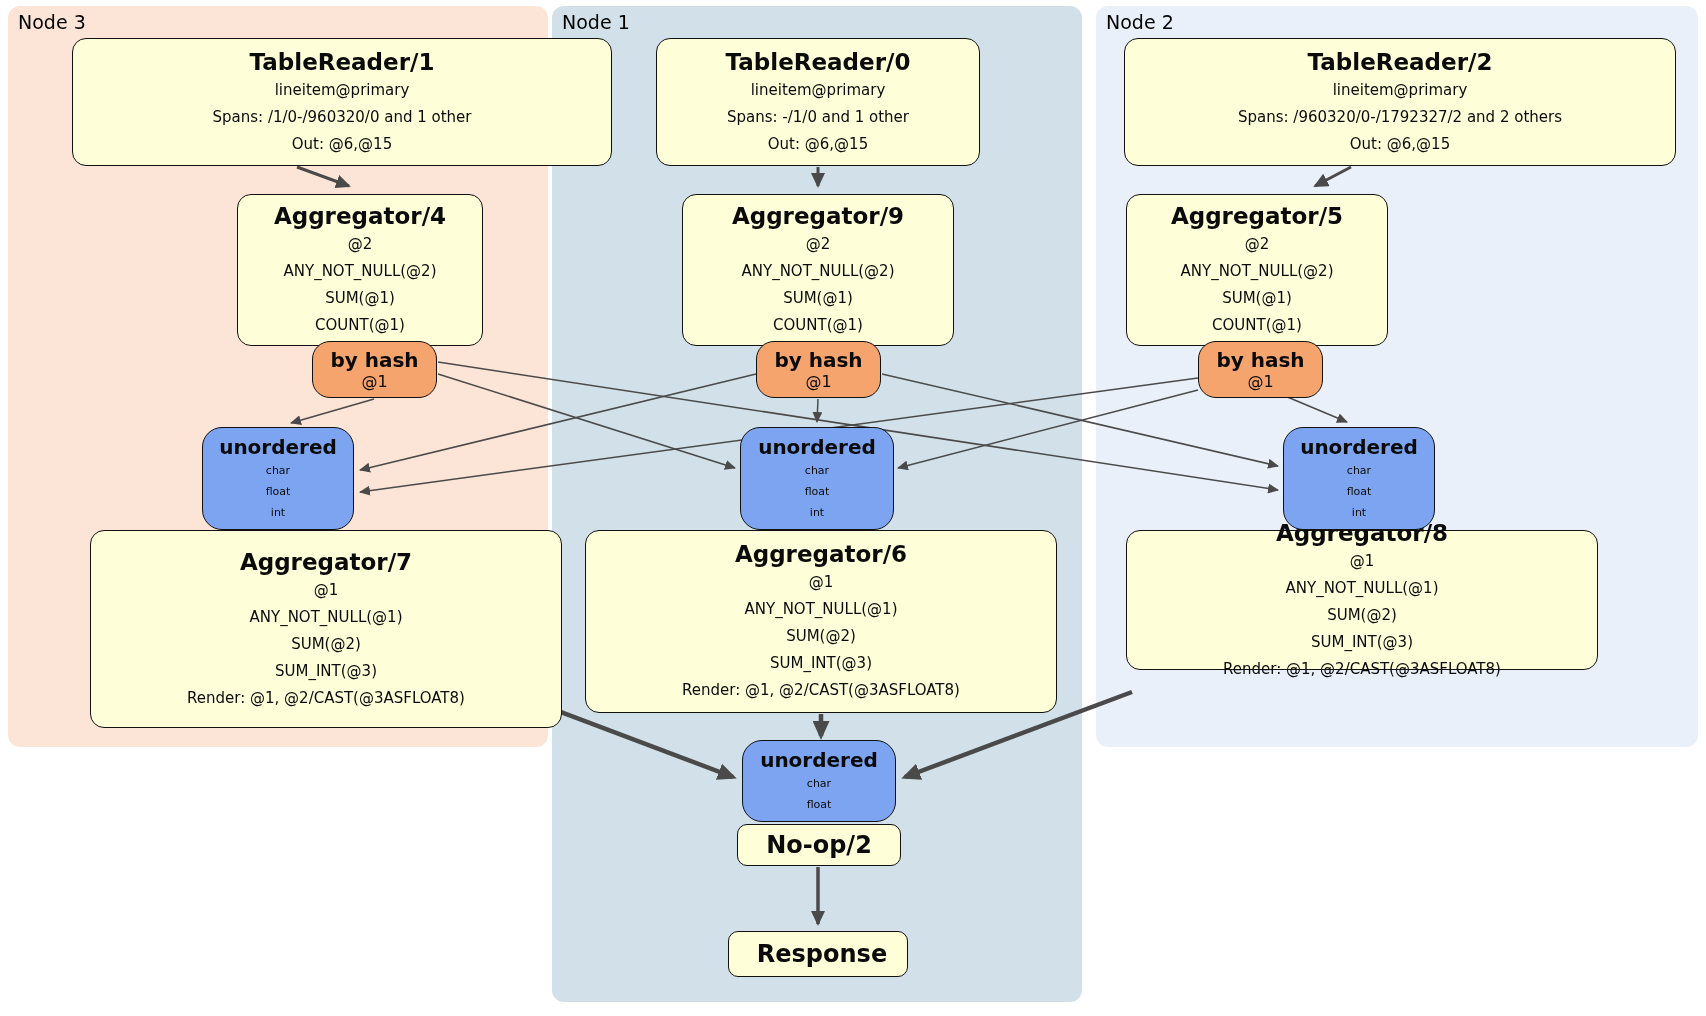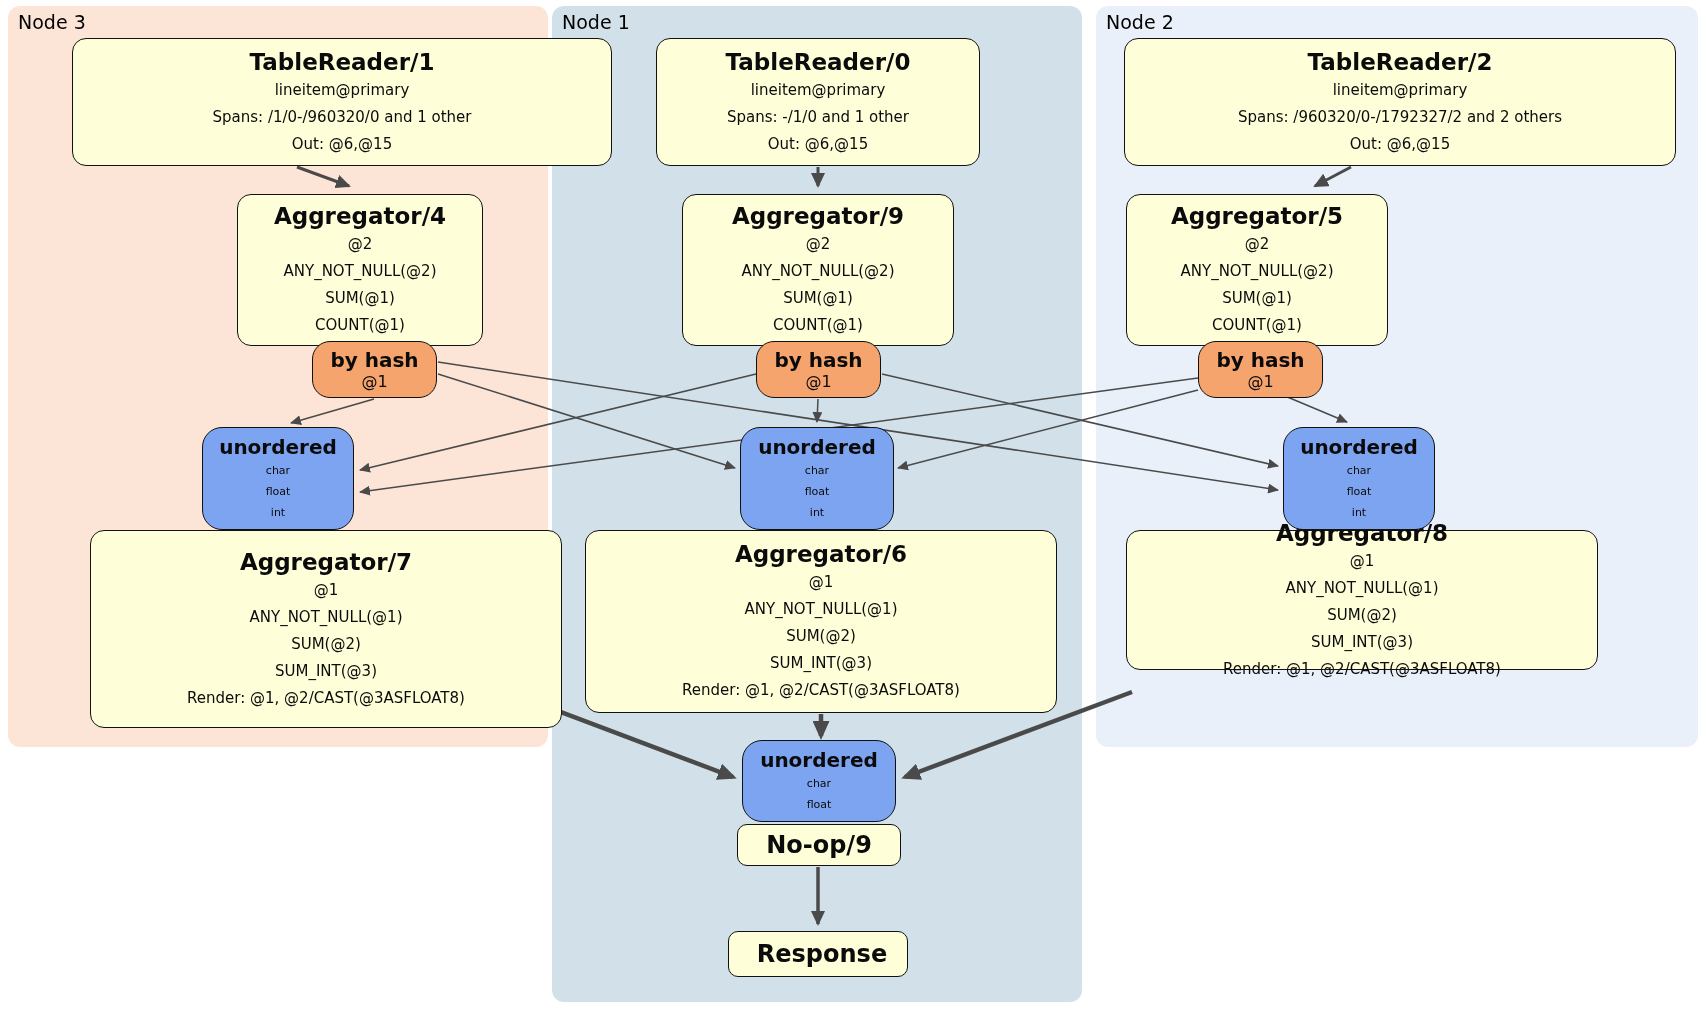--- a/index.html
+++ b/index.html
@@ -211,21 +211,21 @@
     <div class="line">SUM(@2)</div>
     <div class="line">SUM_INT(@3)</div>
     <div class="line">Render: @1, @2/CAST(@3ASFLOAT8)</div>
   </div>
   <div class="box sync" style="left:742px;top:740px;width:154px;height:82px;">
     <div class="title" style="font-weight:bold;">unordered</div>
     <div class="sub">char</div>
     <div class="sub">float</div>
   </div>
   <div class="box smallbox" style="left:737px;top:824px;width:164px;height:42px;border-radius:10px;">
-    <div class="title">No-op/9</div>
+    <div class="title">No-op/2</div>
   </div>
   <div class="box smallbox" style="left:728px;top:931px;width:180px;height:46px;border-radius:10px;padding-left:8px;">
     <div class="title">Response</div>
   </div>
 
   <div class="box" style="left:1124px;top:38px;width:552px;height:128px;">
     <div class="title">TableReader/2</div>
     <div class="line">lineitem@primary</div>
     <div class="line">Spans: /960320/0-/1792327/2 and 2 others</div>
     <div class="line">Out: @6,@15</div>

